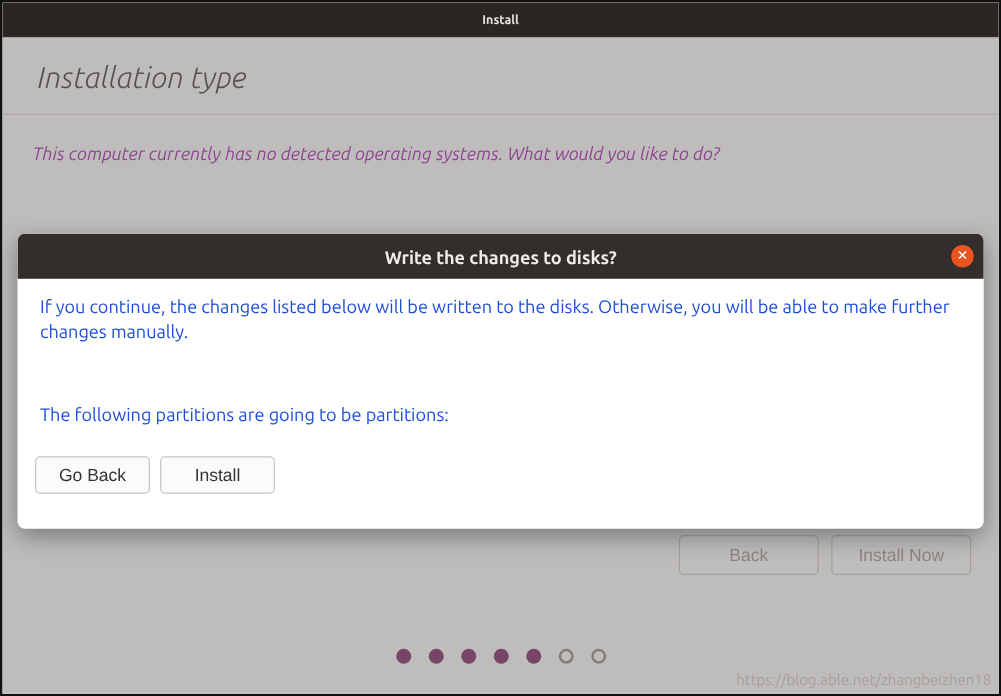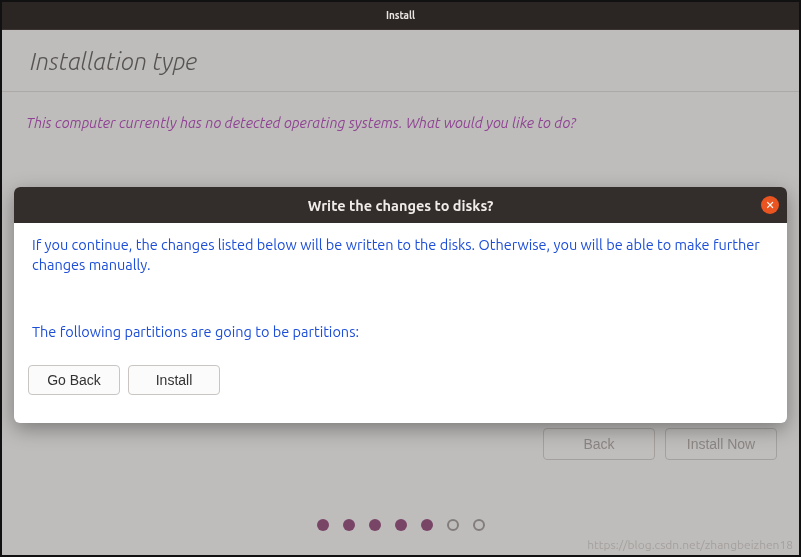--- a/index.html
+++ b/index.html
@@ -115,21 +115,21 @@
 
   <div class="dots">
       <span class="dot"></span>
       <span class="dot"></span>
       <span class="dot"></span>
       <span class="dot"></span>
       <span class="dot"></span>
       <span class="dot hollow"></span>
       <span class="dot hollow"></span>
     </div>
-  <div class="watermark">https://blog.csdn.net/zhangbeizhen18</div>
+  <div class="watermark">https://blog.able.net/zhangbeizhen18</div>
 </div>
 
 <div class="overlay"></div>
 
 <div class="dialog">
   <div class="dialog-titlebar">
     <span>Write the changes to disks?</span>
     <button class="dialog-close">✕</button>
   </div>
   <div class="dialog-body">

